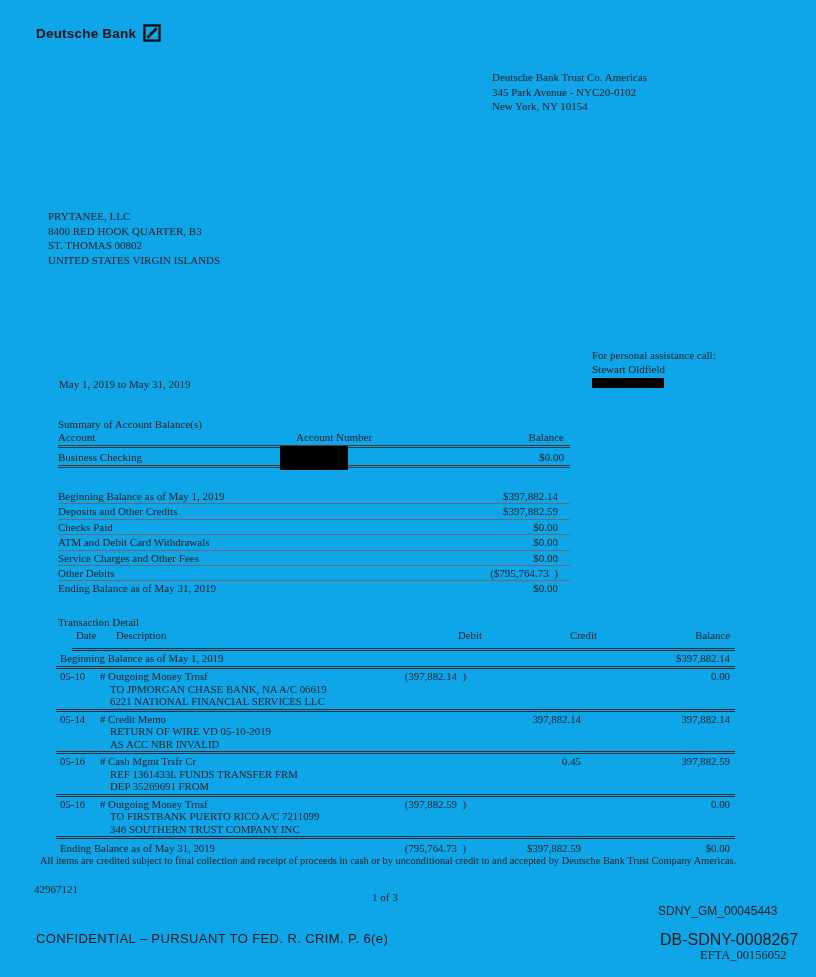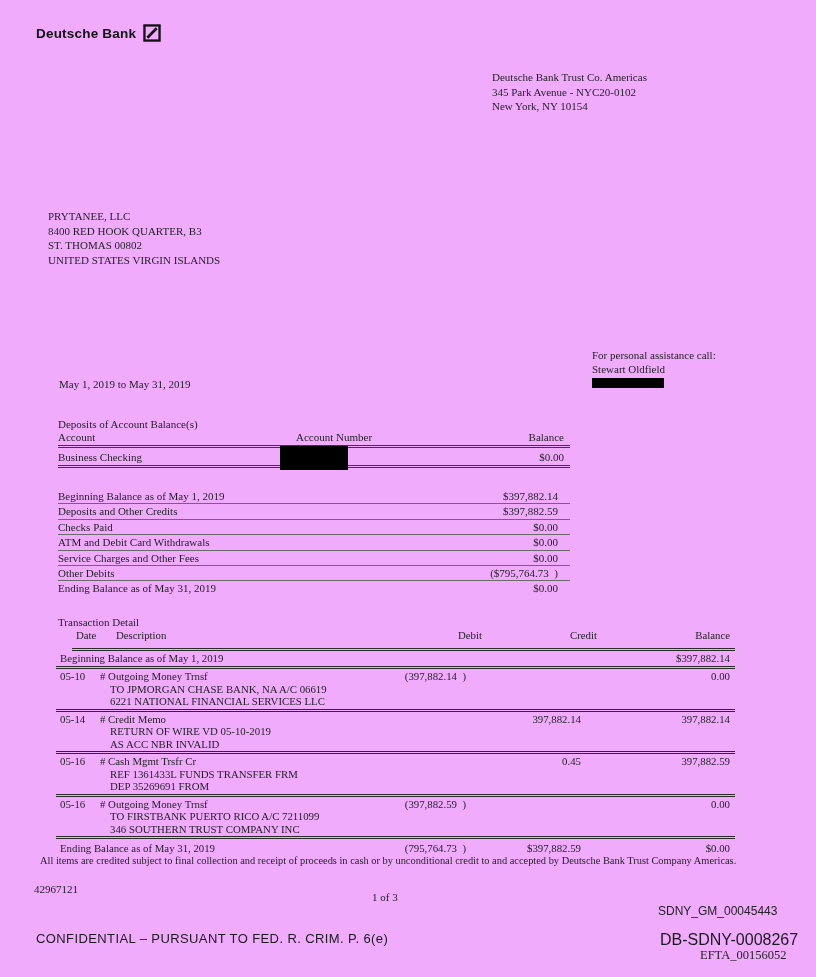--- a/index.html
+++ b/index.html
@@ -1,19 +1,19 @@
 <!DOCTYPE html>
 <html><head>
 <meta charset="utf-8">
 <style>
   * { margin:0; padding:0; box-sizing:border-box; }
   html,body { background:#e8e8e8; }
   .page {
     position:relative; width:816px; height:977px; margin:0 auto;
-    background:#f0abfc; color:#1f1f1f;
+    background:#0ea5e9; color:#1f1f1f;
     font-family:"Liberation Serif", serif; font-size:11px;
     overflow:hidden;
   }
   .abs { position:absolute; }
 
   
   .logo { left:36px; top:24px; display:flex; align-items:center; gap:7px; }
   .logo-text { font-family:"Liberation Sans", sans-serif; font-weight:bold; font-size:13.5px; color:#111; letter-spacing:0.2px; }
   .logo-mark { display:block; }
 
@@ -93,21 +93,21 @@
   </div>
 
   <div class="abs assistance">
     <div>For personal assistance call:</div>
     <div>Stewart Oldfield</div>
     <div class="redact-bar"></div>
   </div>
 
   <div class="abs period">May 1, 2019 to May 31, 2019</div>
 
-  <div class="abs sum-title">Deposits of Account Balance(s)</div>
+  <div class="abs sum-title">Summary of Account Balance(s)</div>
   <div class="abs sum-table">
     <div class="sum-grid sum-head">
       <span>Account</span>
       <span>Account Number</span>
       <span class="r">Balance</span>
     </div>
     <div class="sum-grid sum-row">
       <span>Business Checking</span>
       <span></span>
       <span class="r">$0.00</span>

